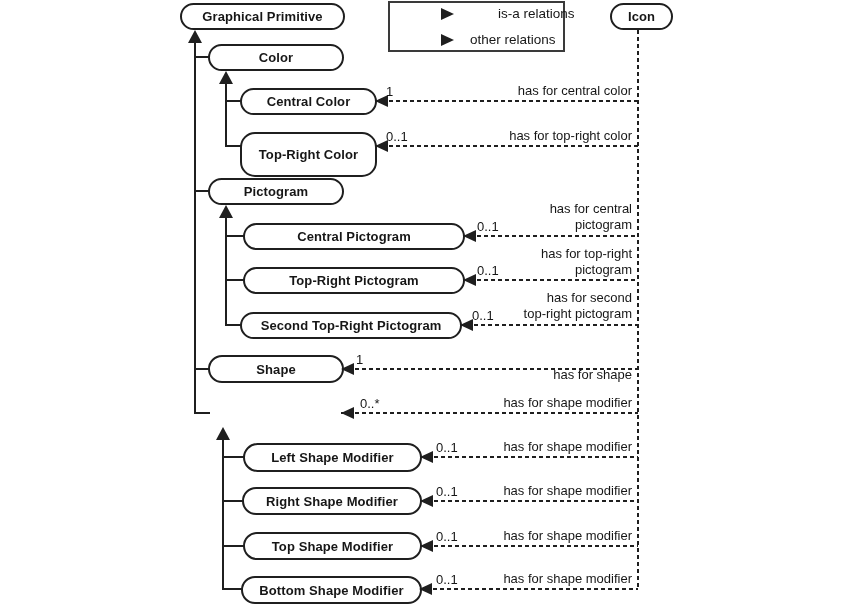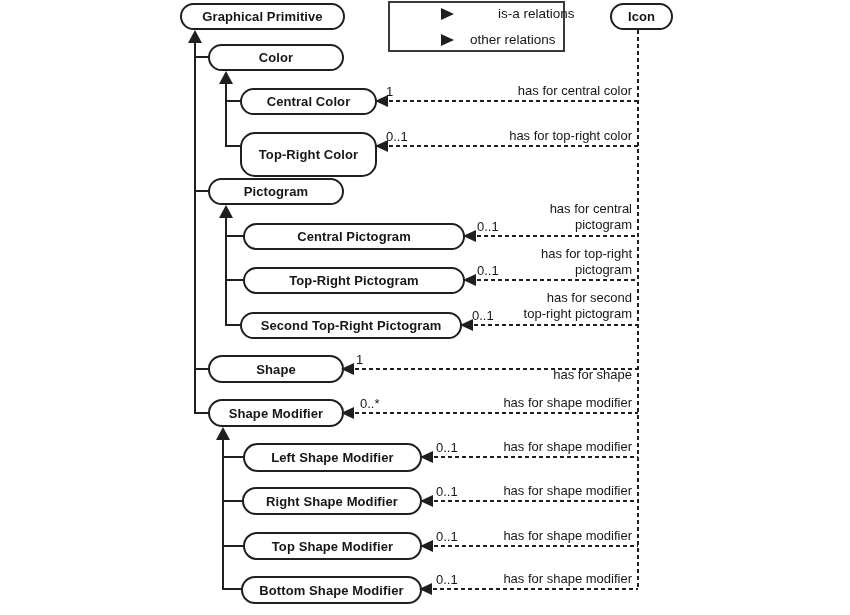--- a/index.html
+++ b/index.html
@@ -42,21 +42,20 @@
 
   <div class="node" style="left:208px;top:44px;width:136px;height:27px;">Color</div>
   <div class="node" style="left:180px;top:3px;width:165px;height:27px;">Graphical Primitive</div>
   <div class="node" style="left:240px;top:88px;width:137px;height:27px;">Central Color</div>
   <div class="node" style="left:240px;top:132px;width:137px;height:45px;">Top-Right Color</div>
   <div class="node" style="left:208px;top:178px;width:136px;height:27px;">Pictogram</div>
   <div class="node" style="left:243px;top:223px;width:222px;height:27px;">Central Pictogram</div>
   <div class="node" style="left:243px;top:267px;width:222px;height:27px;">Top-Right Pictogram</div>
   <div class="node" style="left:240px;top:312px;width:222px;height:27px;">Second Top-Right Pictogram</div>
   <div class="node" style="left:208px;top:355px;width:136px;height:28px;">Shape</div>
-  <div class="node" style="left:208px;top:399px;width:136px;height:28px;">Shape Modifier</div>
   <div class="node" style="left:243px;top:443px;width:179px;height:29px;">Left Shape Modifier</div>
   <div class="node" style="left:242px;top:487px;width:180px;height:28px;">Right Shape Modifier</div>
   <div class="node" style="left:243px;top:532px;width:179px;height:28px;">Top Shape Modifier</div>
   <div class="node" style="left:241px;top:576px;width:181px;height:28px;text-align:right;">Bottom Shape Modifier</div>
   <div class="node" style="left:610px;top:3px;width:63px;height:27px;">Icon</div>
 
   <div class="legend-box"></div>
   <div class="hline" style="left:402px;top:13px;width:40px;"></div>
   <div class="arr-right" style="left:441px;top:8px;"></div>
   <div class="legend-label" style="left:470px;top:6px;padding-left:28px;">is-a relations</div>

